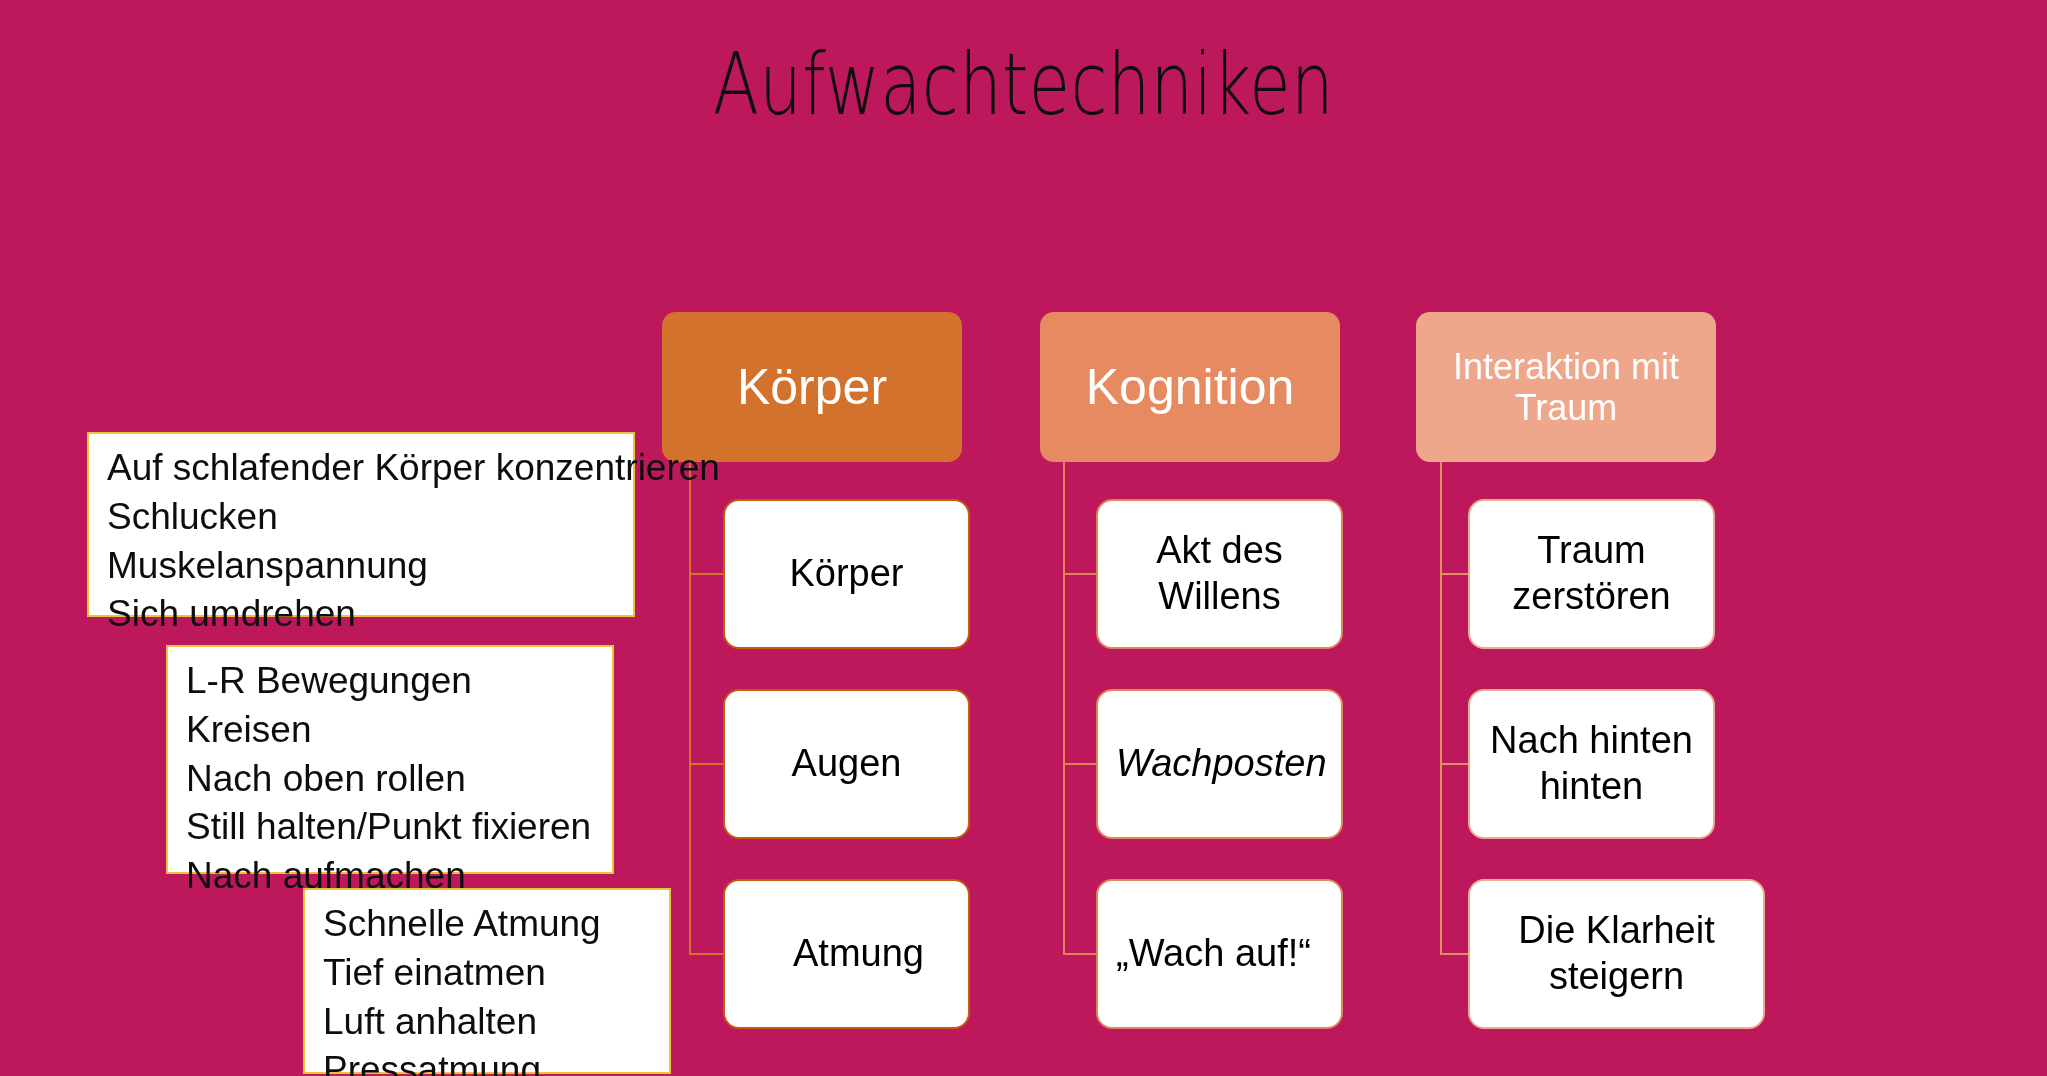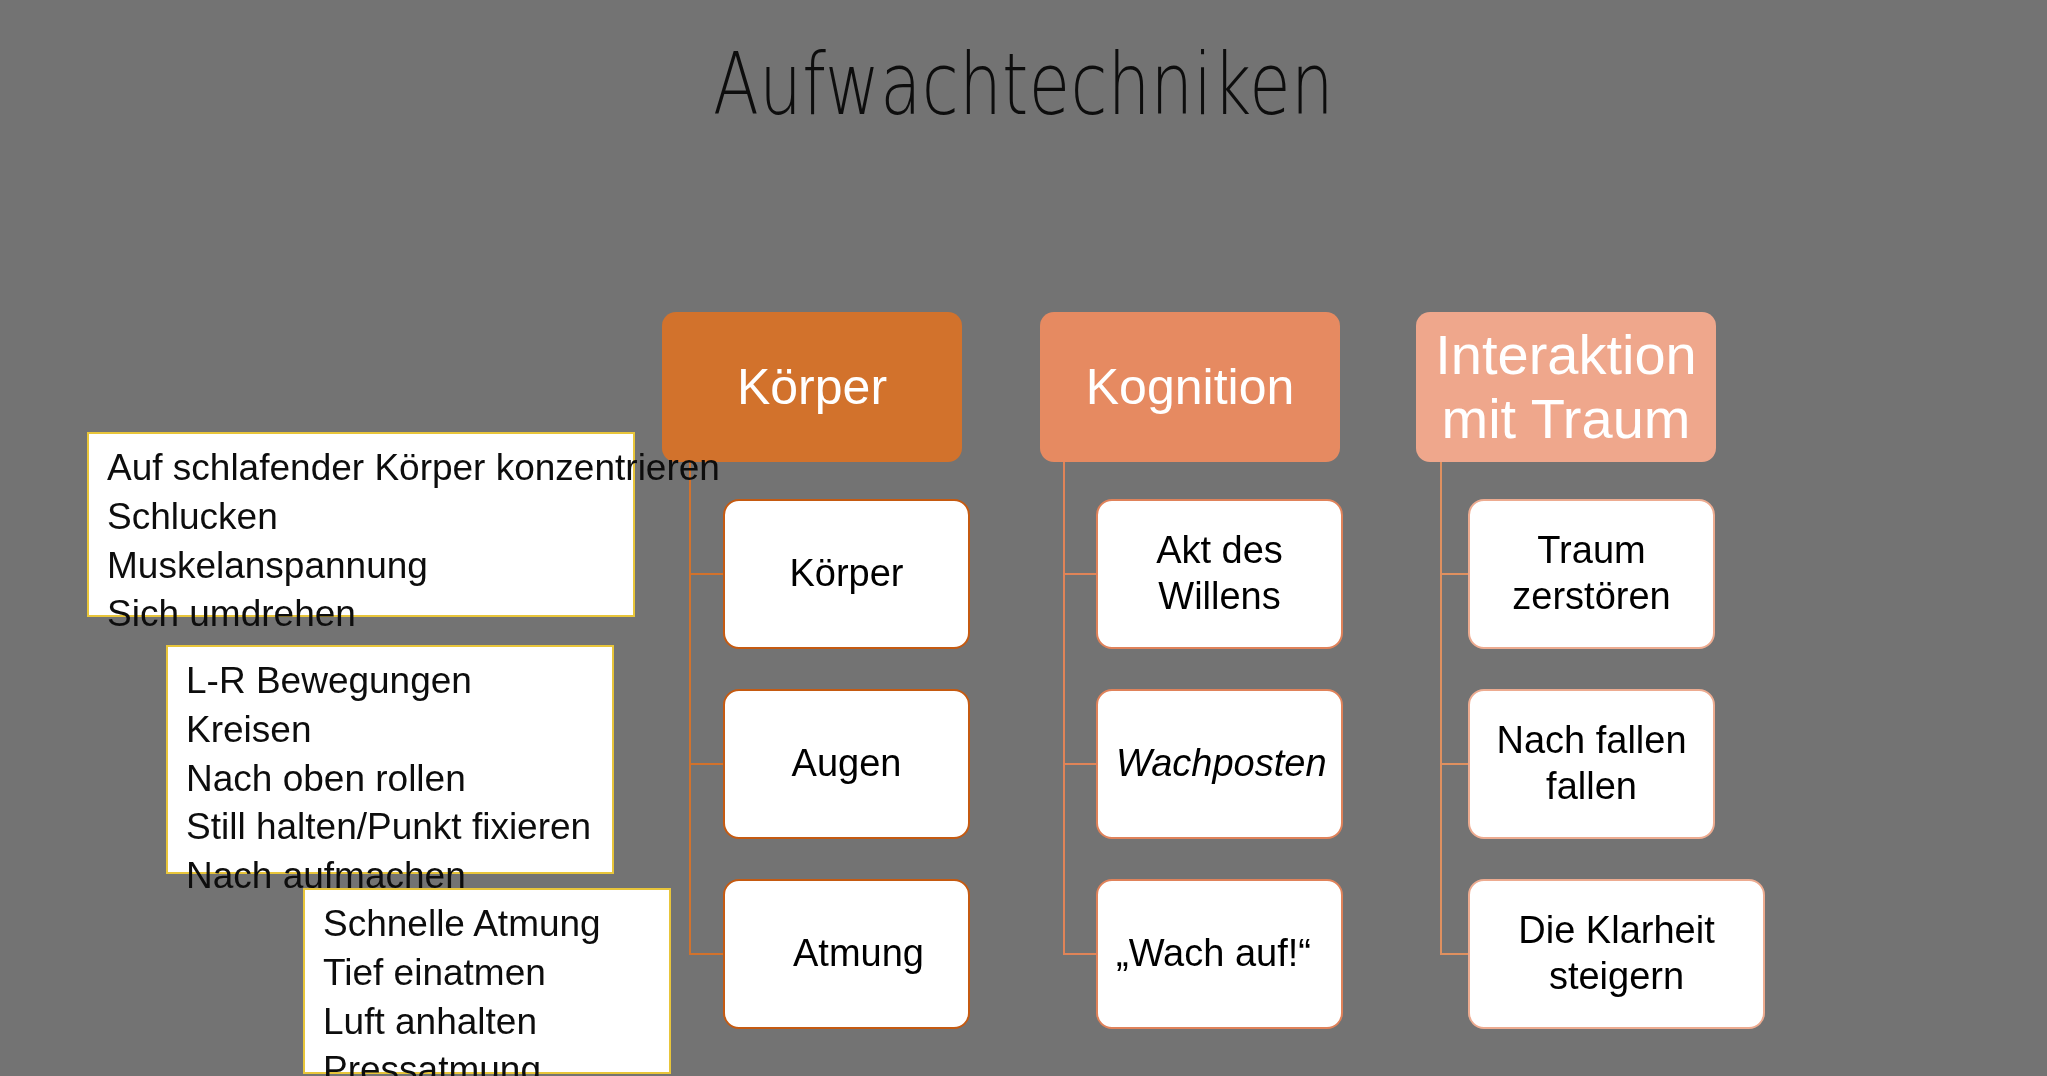--- a/index.html
+++ b/index.html
@@ -9,21 +9,21 @@
     background: #ffffff;
   }
   body {
     font-family: "Liberation Sans", "DejaVu Sans", sans-serif;
     color: #000000;
   }
   #slide {
     position: relative;
     width: 2047px;
     height: 1076px;
-    background: #737373;
+    background: #be185d;
     overflow: hidden;
   }
 
   
   .slide-title {
     position: absolute;
     left: 0;
     top: 38px;
     width: 2047px;
     text-align: center;
@@ -147,32 +147,32 @@
     <span>Wachposten</span>
   </div>
 
   <div class="stub" style="left:1063px; top:953px; width:35px; background:#e08458;"></div>
   <div class="node align-left" style="left:1096px; top:879px; width:247px; height:150px; border-color:#e0825a;">
     <span>„Wach auf!“</span>
   </div>
 
   <div class="trunk" style="left:1440px; top:462px; height:493px; background:#e0905f;"></div>
 
-  <div class="hdr" style="left:1416px; top:312px; width:300px; height:150px; background:#efa78c; font-size:56px;">
+  <div class="hdr" style="left:1416px; top:312px; width:300px; height:150px; background:#efa78c; font-size:36px;">
     <span>Interaktion mit Traum</span>
   </div>
 
   <div class="stub" style="left:1440px; top:573px; width:30px; background:#e0905f;"></div>
   <div class="node" style="left:1468px; top:499px; width:247px; height:150px; border-color:#edab90;">
     <span>Traum zerstören</span>
   </div>
 
   <div class="stub" style="left:1440px; top:763px; width:30px; background:#e0905f;"></div>
   <div class="node" style="left:1468px; top:689px; width:247px; height:150px; border-color:#edab90;">
-    <span>Nach fallen fallen</span>
+    <span>Nach hinten hinten</span>
   </div>
 
   <div class="stub" style="left:1440px; top:953px; width:30px; background:#e0905f;"></div>
   <div class="node" style="left:1468px; top:879px; width:297px; height:150px; border-color:#edab90;">
     <span>Die Klarheit steigern</span>
   </div>
 
   <div class="note" style="left:87px; top:432px; width:548px; height:185px;">
     <div class="line">Auf schlafender Körper konzentrieren</div>
     <div class="line">Schlucken</div>

